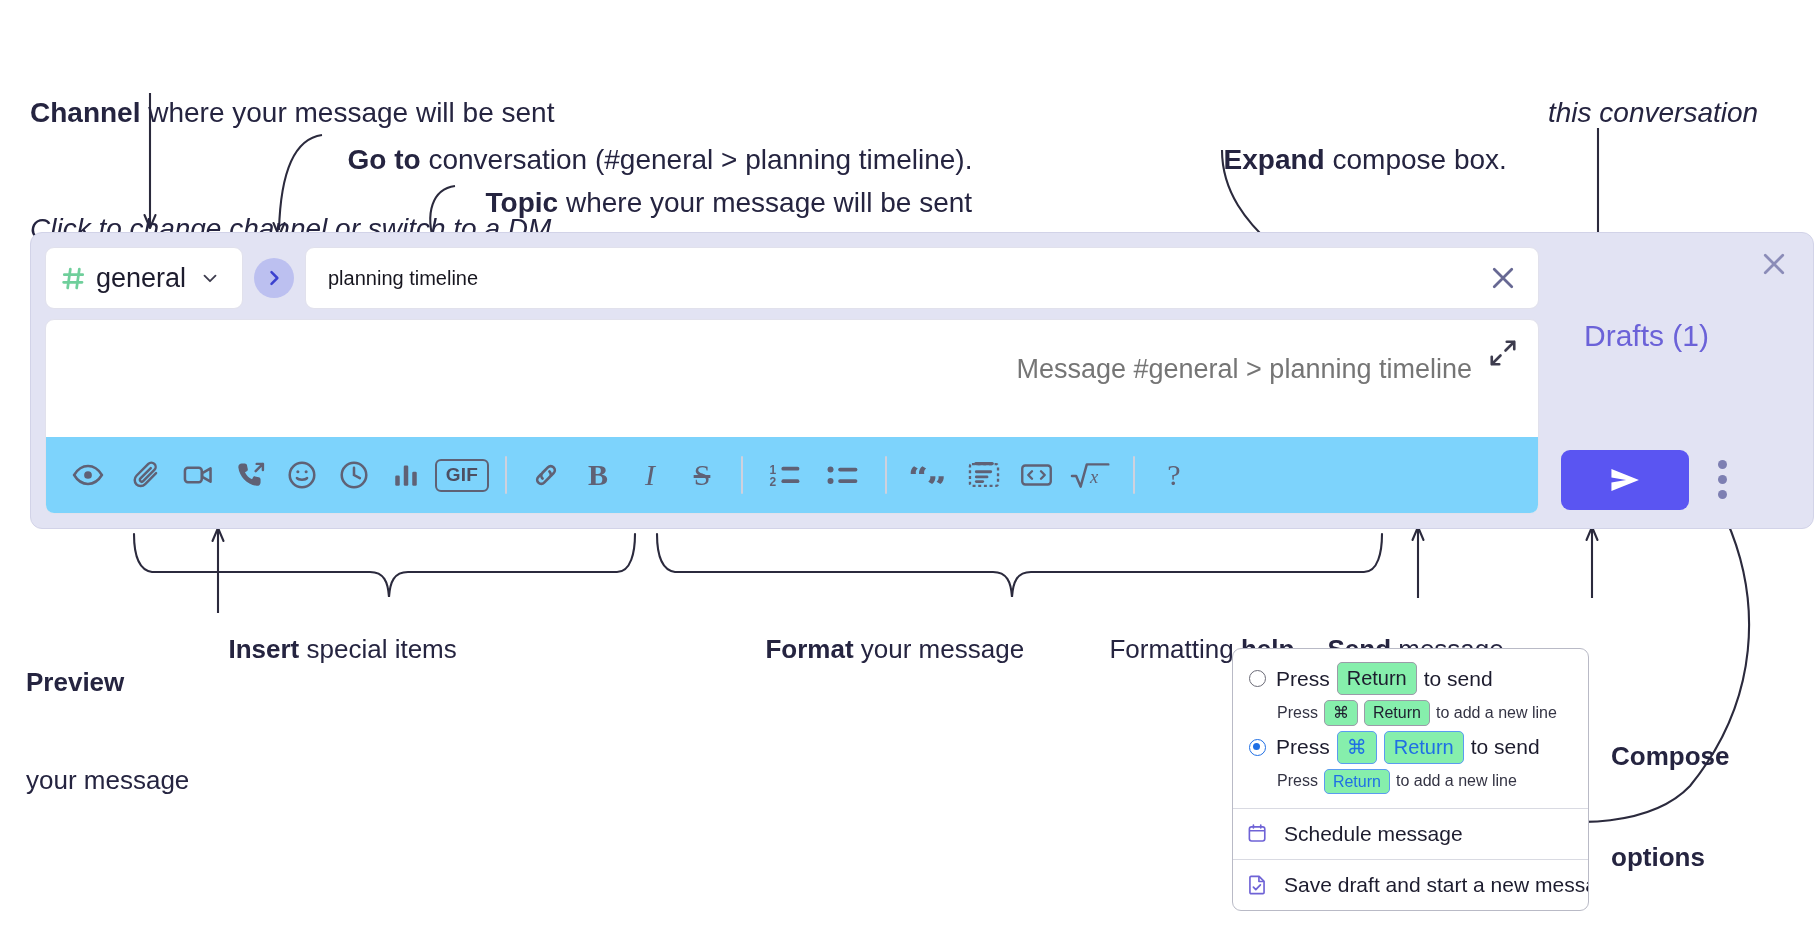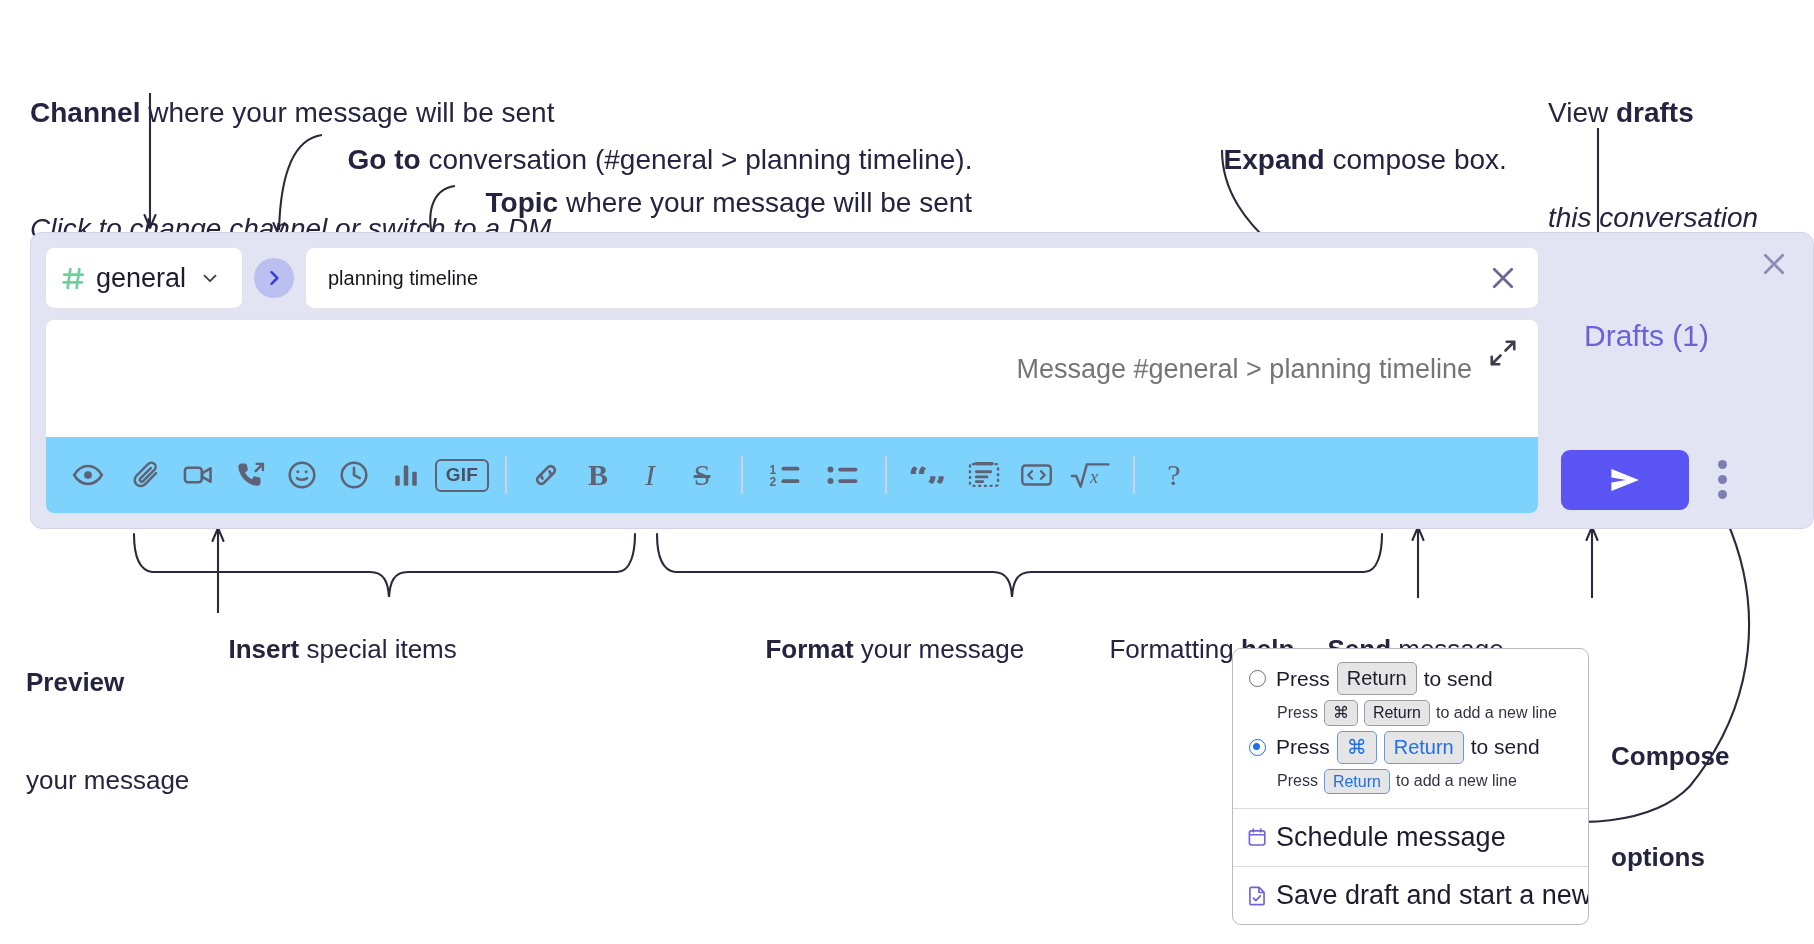--- a/index.html
+++ b/index.html
@@ -166,28 +166,28 @@
     width:7px; height:7px; border-radius:50%; background:#1f6fe5;
   }
   .radio-label{ font-size:21px; display:flex; align-items:center; gap:7px; white-space:nowrap; }
   .sub-row{
     display:flex; align-items:center; gap:6px;
     font-size:16px; color:#343444; margin:4px 0 2px 30px; white-space:nowrap;
   }
   .key{
     display:inline-flex; align-items:center; justify-content:center;
     border:1px solid #9b9ba8; border-radius:5px;
-    background:#e5e5e5; color:#1d1c2e;
+    background:#86efac; color:#1d1c2e;
     padding:1px 8px; font-size:16px; line-height:1.35;
   }
   .radio-label .key{ font-size:20px; padding:2px 9px; }
   .key.blue{ border-color:#5b9bf0; color:#1f6fe5; }
   .menu-item{
-    display:flex; align-items:center; gap:7px;
-    padding:7px 14px; cursor:pointer; font-size:27px; white-space:nowrap;
+    display:flex; align-items:center; gap:15px;
+    padding:7px 14px; cursor:pointer; font-size:21px; white-space:nowrap;
   }
   .mi-icon{ width:22px; height:22px; flex:0 0 auto; color:#6f63d6; }
 </style>
 </head>
 <body>
 
 <svg id="leaders" viewBox="0 0 1814 944" xmlns="http://www.w3.org/2000/svg">
   <g fill="none" stroke="#2b2a3d" stroke-width="2.1">
 
     <path d="M150 93 L150 228"></path>
@@ -243,21 +243,20 @@
 
 <div class="anno a-lg" style="left:470px; top:150px;">
   <b>Topic</b><span> where your message will be sent</span>
 </div>
 
 <div class="anno a-lg" style="left:1208px; top:107px;">
   <b>Expand</b><span> compose box.</span>
 </div>
 
 <div class="anno a-lg" style="left:1548px; top:24px;">
-  <div><span>View </span><b>drafts</b></div>
   <div><i>this conversation</i></div>
 </div>
 
 <div id="compose-panel">
 
   <div id="panel-close">
     <svg width="30" height="30" viewBox="0 0 24 24" fill="none" stroke="#8b8cb8" stroke-width="2.2" stroke-linecap="round">
       <path d="M5 5 L19 19 M19 5 L5 19"></path>
     </svg>
   </div>

